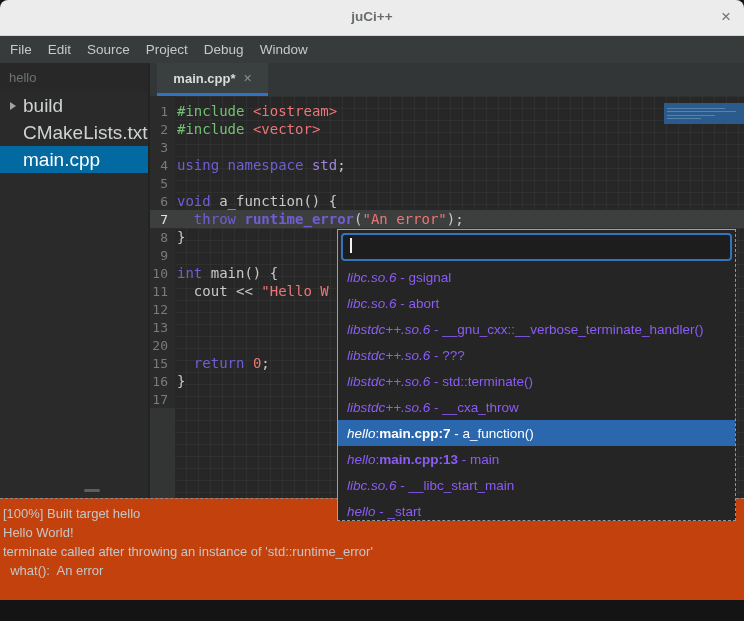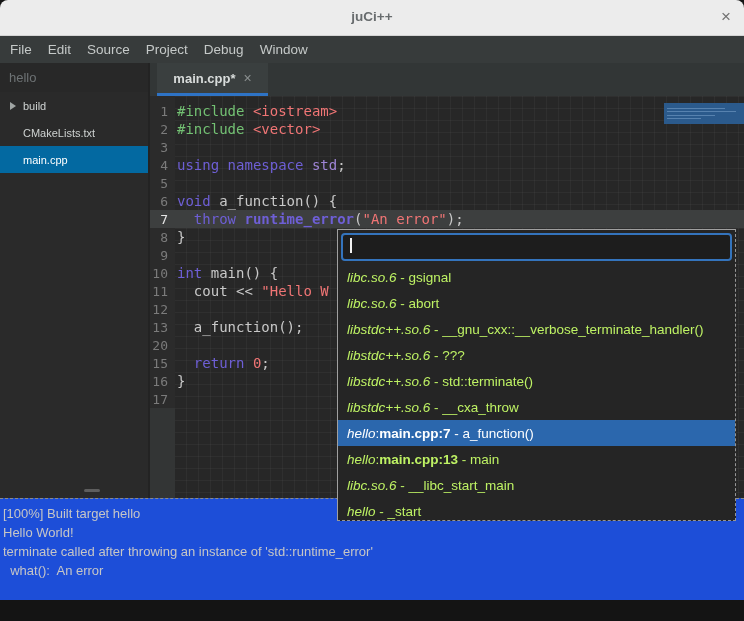--- a/index.html
+++ b/index.html
@@ -14,21 +14,21 @@
   .titlebar .close{position:absolute;right:13px;top:8px;color:#737373;font-size:17px;line-height:17px;cursor:default;}
 
   
   .menubar{position:absolute;left:0;top:36px;width:744px;height:27px;background:#373b3b;
     display:flex;align-items:center;padding-left:2px;box-sizing:border-box;}
   .menubar .mi{padding:5px 8px;color:#c5c9c8;font-size:13.5px;}
 
   
   .sidebar{position:absolute;left:0;top:63px;width:148px;height:435px;background:#2a2a2a;}
   .side-header{height:29px;line-height:29px;padding-left:9px;color:#6d7274;font-size:13px;background:#282828;}
-  .trow{height:27px;display:flex;align-items:center;font-size:11px;color:#ced2d1;white-space:nowrap;}
+  .trow{height:27px;display:flex;align-items:center;font-size:19px;color:#ced2d1;white-space:nowrap;}
   .trow.sel{background:#0369a1;color:#ffffff;}
   .arrow{width:0;height:0;border-left:6px solid #a0a5a4;border-top:4.5px solid transparent;
     border-bottom:4.5px solid transparent;margin-left:10px;margin-right:7px;flex:none;}
   .noarrow{width:23px;flex:none;}
   .sb-dash{position:absolute;left:84px;top:426px;width:16px;height:3px;border-radius:2px;background:#5e5e5e;}
 
   
   .rightpane{position:absolute;left:148px;top:63px;width:596px;height:435px;
     border-left:2px solid #232323;box-sizing:border-box;background:#323636;}
   .tabbar{position:relative;width:100%;height:33px;background:#323636;}
@@ -62,27 +62,27 @@
   .docline{height:1px;margin:2.5px 3px 0 3px;background:rgba(170,205,240,0.35);}
 
   
   .popup{position:absolute;left:337px;top:229px;width:399px;height:292px;background:#252525;z-index:20;
     border-top:1px solid #a0a0a0;border-left:1px solid #a0a0a0;
     border-right:1px dashed #969696;border-bottom:1px dashed #969696;box-sizing:border-box;}
   .pinput{margin:3px;height:24px;border:2px solid #3474bd;border-radius:4px;background:#1d1d1d;position:relative;}
   .caret{position:absolute;left:7px;top:3px;width:2px;height:15px;background:#f2f2f2;}
   .plist{width:100%;}
   .prow{height:26px;display:flex;align-items:center;padding:0 9px;box-sizing:border-box;
-    color:#bef264;font-size:13.5px;white-space:pre;overflow:hidden;}
+    color:#8b5cf6;font-size:13.5px;white-space:pre;overflow:hidden;}
   .prow.sel{background:#2b67ad;color:#ffffff;}
   .plib{font-style:italic;}
   .ploc{font-weight:bold;}
 
   
-  .output{position:absolute;left:0;top:498px;width:744px;height:102px;background:#1d4ed8;
+  .output{position:absolute;left:0;top:498px;width:744px;height:102px;background:#c2410c;
     border-top:1px dashed #8a8a8a;box-sizing:border-box;padding:5px 0 0 3px;}
   .oline{font-size:13px;line-height:19px;color:#c6c6c6;white-space:pre;}
 
   
   .statusbar{position:absolute;left:0;top:600px;width:744px;height:21px;background:#2b2f2f;}
   .st-left{position:absolute;left:7px;top:3px;color:#8f9594;font-size:13px;}
   .st-center{position:absolute;left:0;right:0;top:3px;text-align:center;color:#8f9594;font-size:13px;}
 </style>
 </head>
 <body>
@@ -177,21 +177,20 @@
           <div class="crow">
             <span class="ln">11</span>
             <span class="code"><span class="t-fg">  cout &lt;&lt; </span><span class="t-str">"Hello W</span></span>
           </div>
           <div class="crow">
             <span class="ln">12</span>
             <span class="code"></span>
           </div>
           <div class="crow">
             <span class="ln">13</span>
-            <span class="code"><span class="t-fg">  a_function();</span></span>
           </div>
           <div class="crow">
             <span class="ln">20</span>
             <span class="code"></span>
           </div>
           <div class="crow">
             <span class="ln">15</span>
             <span class="code"><span class="t-fg">  </span><span class="t-kw">return</span><span class="t-fg"> </span><span class="t-str">0</span><span class="t-fg">;</span></span>
           </div>
           <div class="crow">

